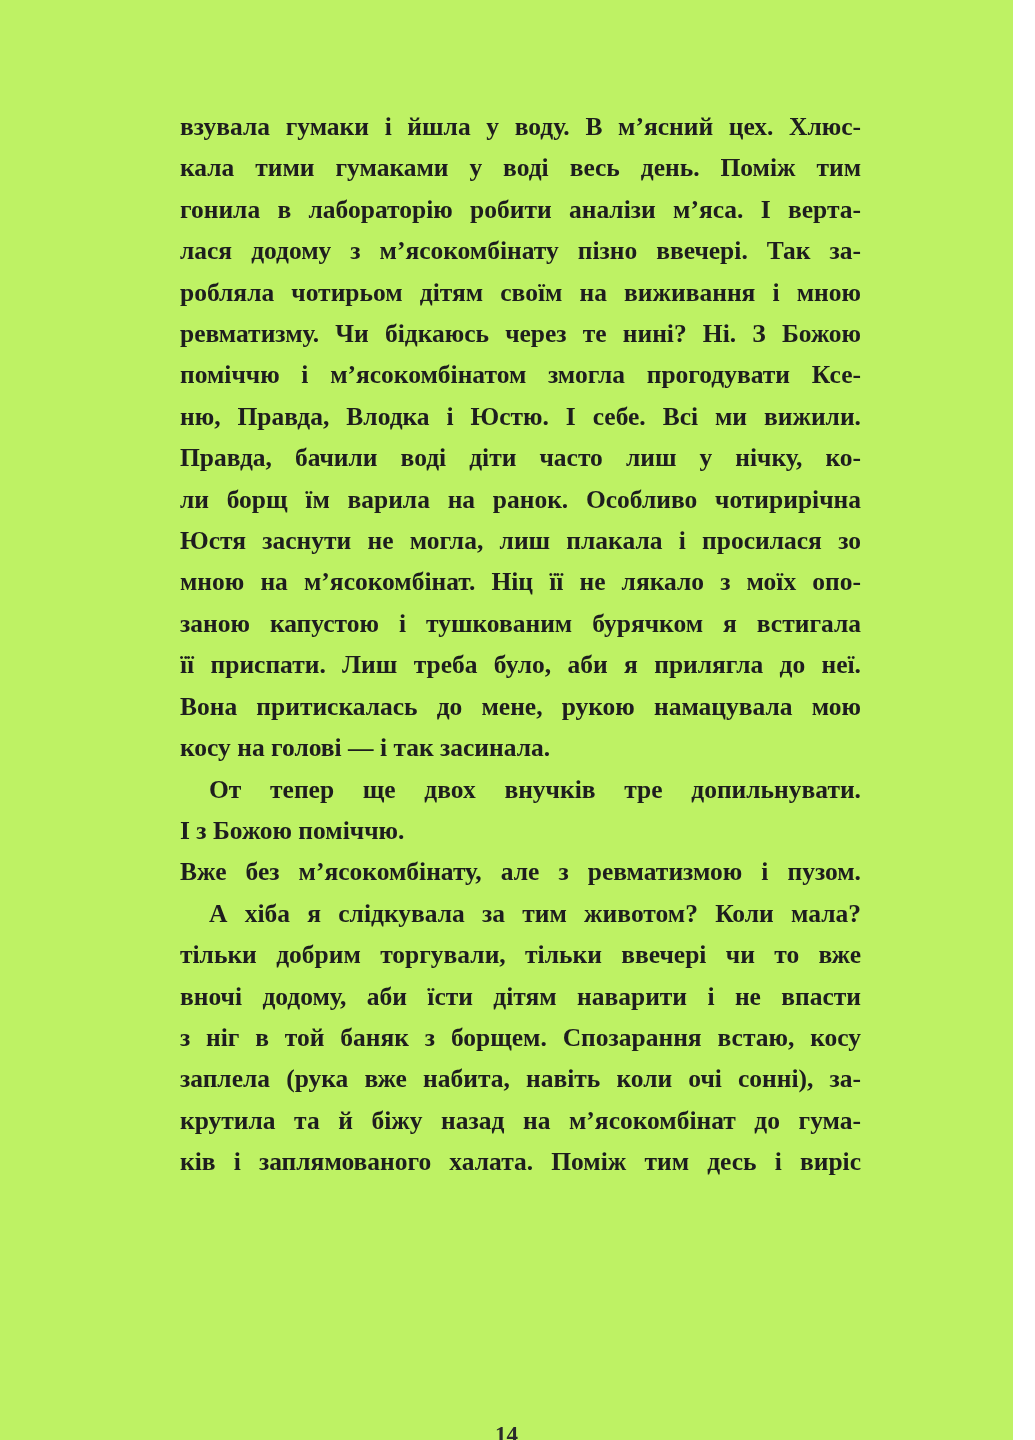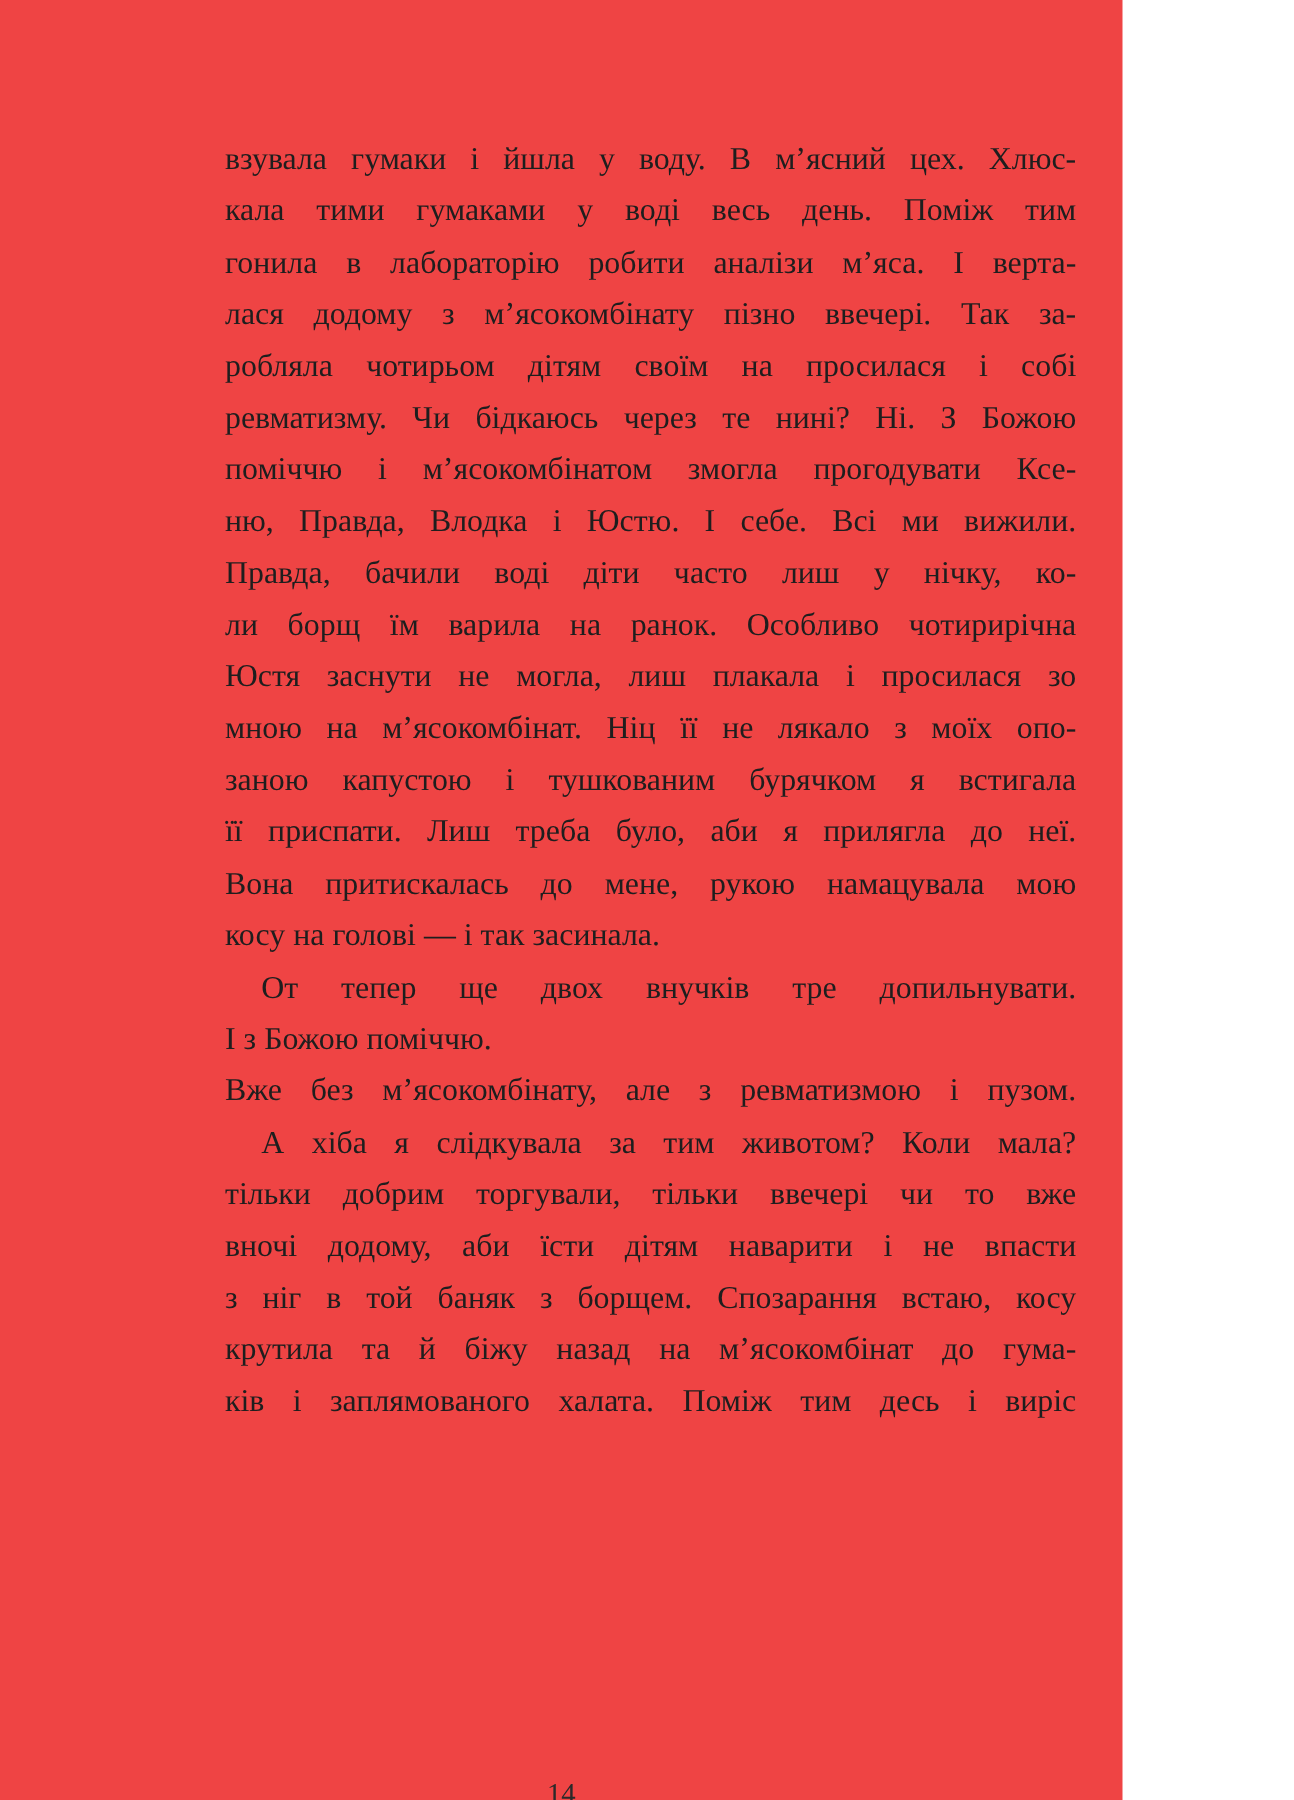--- a/index.html
+++ b/index.html
@@ -2,26 +2,27 @@
 <html lang="uk"><head>
 <meta charset="utf-8">
 <style>
   html, body {
     margin: 0;
     padding: 0;
     background: #ffffff;
   }
   .page {
     position: relative;
-    width: 898px;
+    width: 1013px;
     height: 1440px;
-    background: #ef4444;
+    background: #bef264;
     font-family: "Liberation Serif", "DejaVu Serif", serif;
     color: #1e1e1e;
     overflow: hidden;
+    font-weight: bold;
   }
   .text-block {
     position: absolute;
     left: 180px;
     top: 106px;
     width: 681px;
   }
   .para {
     margin: 0;
     padding: 0;
@@ -55,21 +56,21 @@
 
 <div class="page">
 
   <div class="text-block">
 
     <div class="para">
       <div class="line">взувала гумаки і йшла у воду. В м’ясний цех. Хлюс-</div>
       <div class="line">кала тими гумаками у воді весь день. Поміж тим</div>
       <div class="line">гонила в лабораторію робити аналізи м’яса. І верта-</div>
       <div class="line">лася додому з м’ясокомбінату пізно ввечері. Так за-</div>
-      <div class="line">робляла чотирьом дітям своїм на просилася і собі</div>
+      <div class="line">робляла чотирьом дітям своїм на виживання і мною</div>
       <div class="line">ревматизму. Чи бідкаюсь через те нині? Ні. З Божою</div>
       <div class="line">поміччю і м’ясокомбінатом змогла прогодувати Ксе-</div>
       <div class="line">ню, Правда, Влодка і Юстю. І себе. Всі ми вижили.</div>
       <div class="line">Правда, бачили воді діти часто лиш у нічку, ко-</div>
       <div class="line">ли борщ їм варила на ранок. Особливо чотирирічна</div>
       <div class="line">Юстя заснути не могла, лиш плакала і просилася зо</div>
       <div class="line">мною на м’ясокомбінат. Ніц її не лякало з моїх опо-</div>
       <div class="line">заною капустою і тушкованим бурячком я встигала</div>
       <div class="line">її приспати. Лиш треба було, аби я прилягла до неї.</div>
       <div class="line">Вона притискалась до мене, рукою намацувала мою</div>
@@ -80,20 +81,21 @@
       <div class="line indent">От тепер ще двох внучків тре допильнувати.</div>
       <div class="line end">І з Божою поміччю.</div>
       <div class="line">Вже без м’ясокомбінату, але з ревматизмою і пузом.</div>
     </div>
 
     <div class="para">
       <div class="line indent">А хіба я слідкувала за тим животом? Коли мала?</div>
       <div class="line">тільки добрим торгували, тільки ввечері чи то вже</div>
       <div class="line">вночі додому, аби їсти дітям наварити і не впасти</div>
       <div class="line">з ніг в той баняк з борщем. Спозарання встаю, косу</div>
+      <div class="line">заплела (рука вже набита, навіть коли очі сонні), за-</div>
       <div class="line">крутила та й біжу назад на м’ясокомбінат до гума-</div>
       <div class="line">ків і заплямованого халата. Поміж тим десь і виріс</div>
     </div>
 
   </div>
 
   <div class="page-number">14</div>
 
 </div>
 

